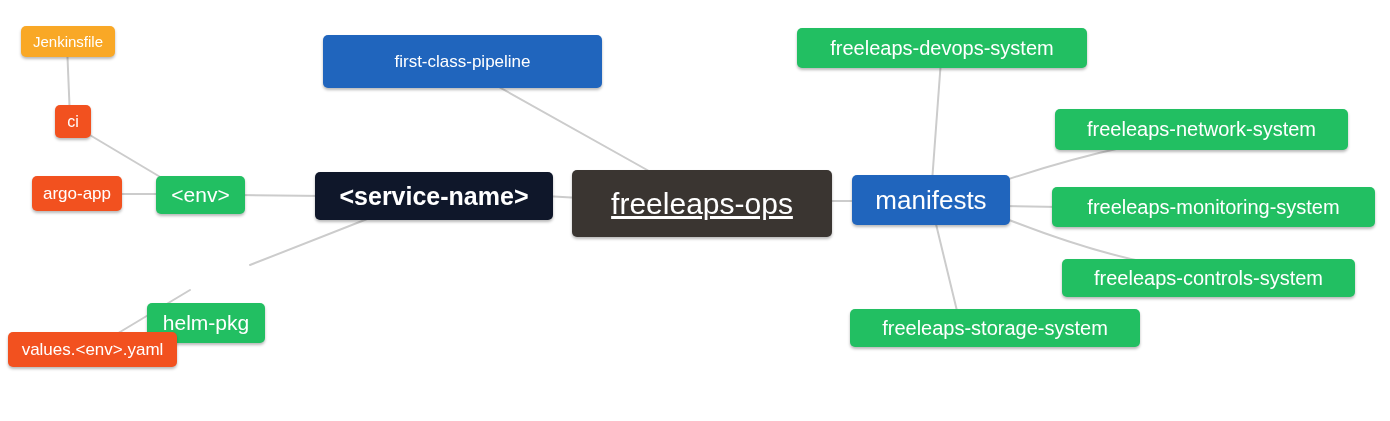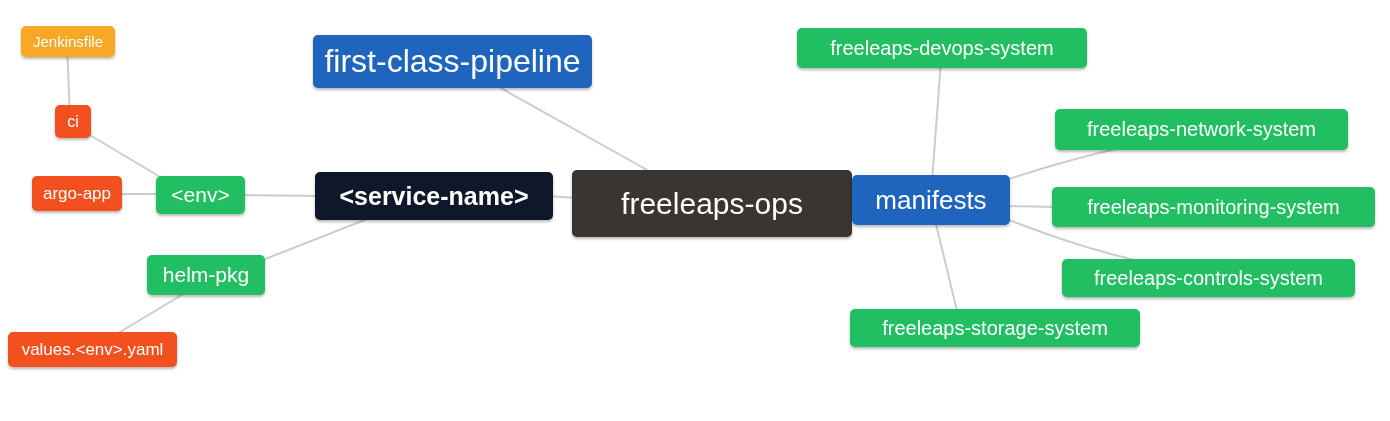--- a/index.html
+++ b/index.html
@@ -40,23 +40,23 @@
     cursor: pointer;
     box-sizing: border-box;
   }
   
   #n-jenkinsfile   { left:21px;   top:26px;  width:94px;  height:31px; font-size:15px; }
   #n-ci            { left:55px;   top:105px; width:36px;  height:33px; font-size:16px; }
   #n-argo-app      { left:32px;   top:176px; width:90px;  height:35px; font-size:17px; }
   #n-env           { left:156px;  top:176px; width:89px;  height:38px; font-size:21px; }
   #n-helm-pkg      { left:147px;  top:255px; width:118px; height:40px; font-size:21px; }
   #n-values        { left:8px;    top:332px; width:169px; height:35px; font-size:17px; }
-  #n-fcp           { left:313px;  top:35px;  width:279px; height:53px; font-size:32px; }
+  #n-fcp           { left:323px;  top:35px;  width:279px; height:53px; font-size:17px; }
   #n-service       { left:315px;  top:172px; width:238px; height:48px; font-size:25px; }
-  #n-ops           { left:572px;  top:170px; width:280px; height:67px; font-size:30px; }
+  #n-ops           { left:572px;  top:170px; width:260px; height:67px; font-size:30px;text-decoration:underline; }
   #n-manifests     { left:852px;  top:175px; width:158px; height:50px; font-size:26px; }
   #n-devops        { left:797px;  top:28px;  width:290px; height:40px; font-size:20px; }
   #n-network       { left:1055px; top:109px; width:293px; height:41px; font-size:20px; }
   #n-monitoring    { left:1052px; top:187px; width:323px; height:40px; font-size:20px; }
   #n-controls      { left:1062px; top:259px; width:293px; height:38px; font-size:20px; }
   #n-storage       { left:815px;  top:309px; width:290px; height:38px; font-size:20px;margin-left:35px; }
 </style>
 </head>
 <body>
 
@@ -80,21 +80,21 @@
   </svg>
 
   <div class="node" id="n-jenkinsfile" style="background: rgb(249, 168, 38);">Jenkinsfile</div>
 
   <div class="node" id="n-ci" style="background: rgb(242, 81, 31);">ci</div>
 
   <div class="node" id="n-argo-app" style="background: rgb(242, 81, 31);">argo-app</div>
 
   <div class="node" id="n-env" style="background: rgb(34, 191, 98);">&lt;env&gt;</div>
 
-  <div class="node" id="n-helm-pkg" style="background: rgb(34, 191, 98);">helm-pkg</div>
+  <div class="node" id="n-helm-pkg" style="background: rgb(34, 191, 98); margin-top: 48px;">helm-pkg</div>
 
   <div class="node" id="n-values" style="background: rgb(242, 81, 31);">values.&lt;env&gt;.yaml</div>
 
   <div class="node" id="n-fcp" style="background: rgb(32, 101, 189);">first-class-pipeline</div>
 
   <div class="node" id="n-service" style="background: #0f172a; font-weight: bold;">&lt;service-name&gt;</div>
 
   <div class="node" id="n-ops" style="background: rgb(58, 53, 49);">freeleaps-ops</div>
 
   <div class="node" id="n-manifests" style="background: rgb(32, 101, 189);">manifests</div>

